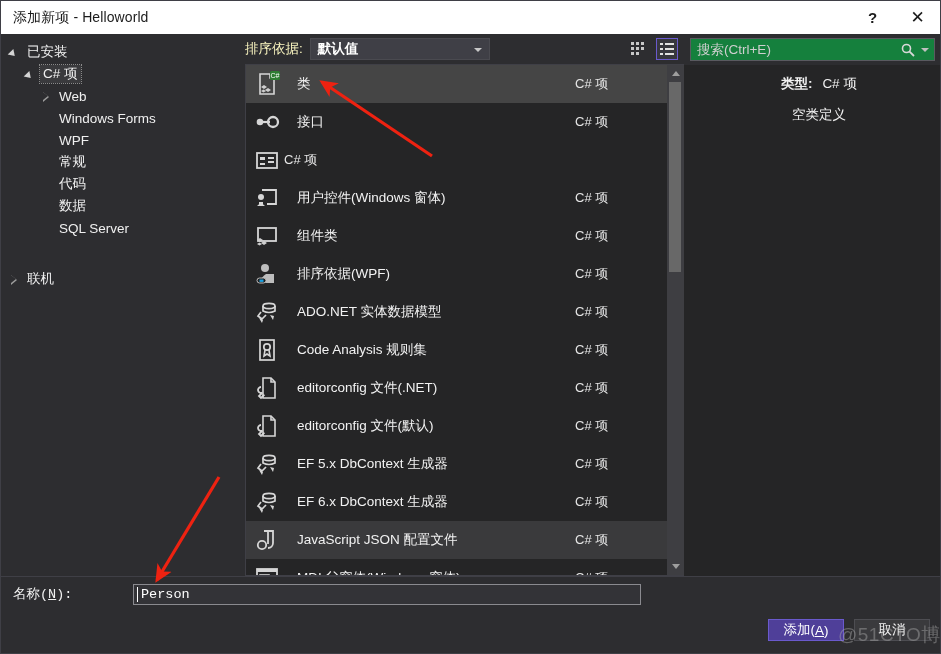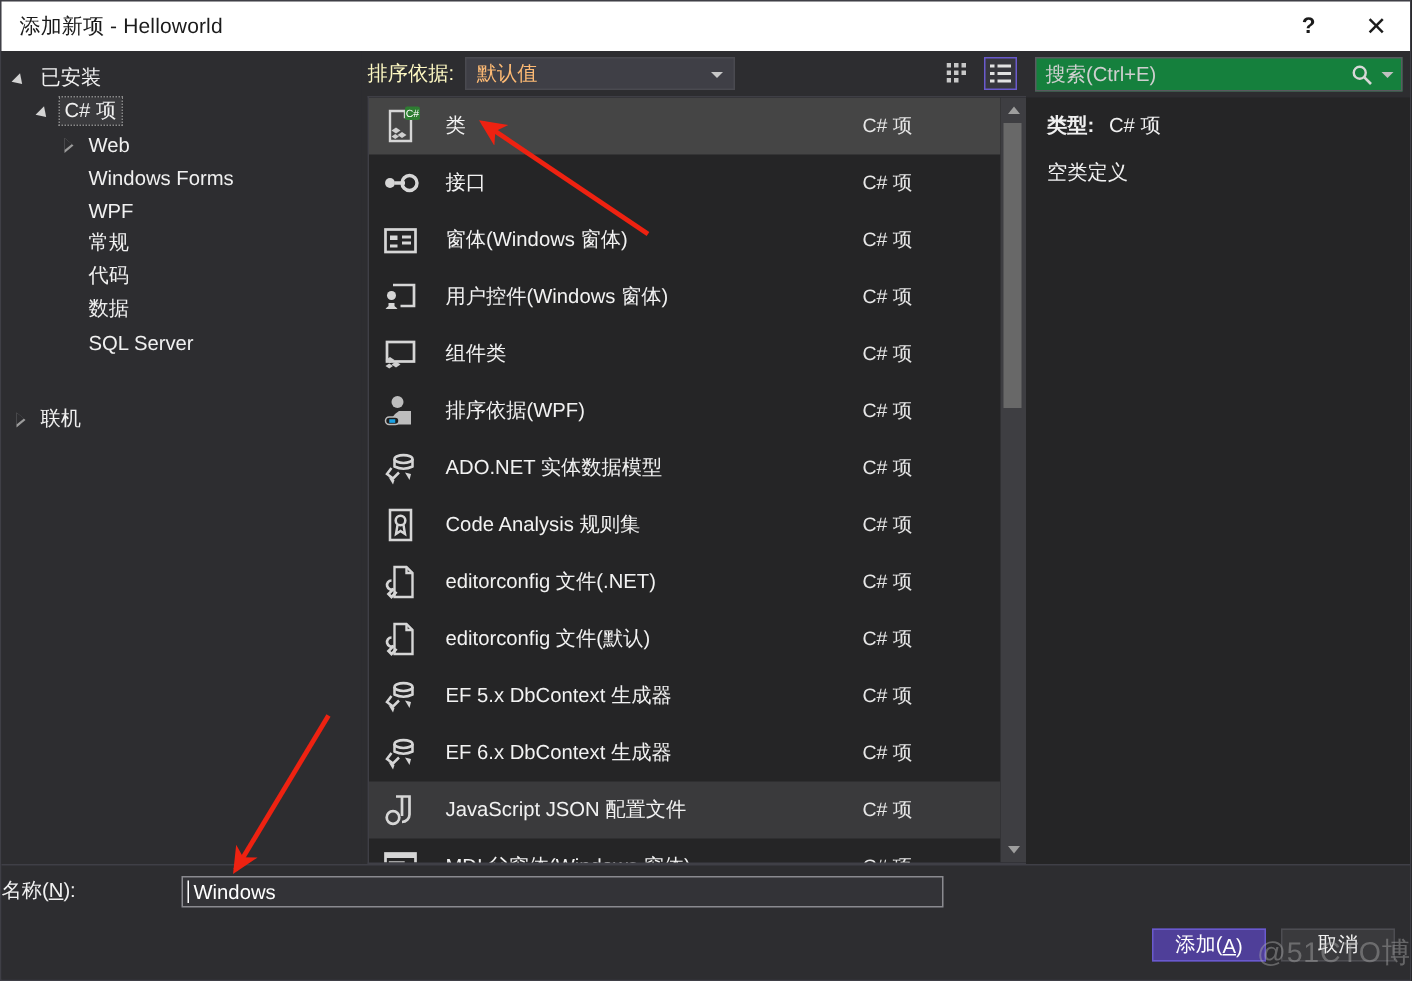--- a/index.html
+++ b/index.html
@@ -143,24 +143,25 @@
     white-space: nowrap;
   }
   #sort-select {
     width: 180px;
     height: 22px;
     background: #3f3f46;
     border: 1px solid #4a4a50;
     display: flex;
     align-items: center;
     font-size: 13.5px;
-    color: #fdba74;
+    color: #ffffff;
     padding-left: 7px;
     box-sizing: border-box;
     position: relative;
+    font-weight: bold;
   }
   #sort-caret {
     position: absolute;
     right: 7px; top: 9px;
     width: 0; height: 0;
     border-left: 4px solid transparent;
     border-right: 4px solid transparent;
     border-top: 4px solid #c8c8c8;
   }
   .viewbtn {
@@ -305,35 +306,38 @@
     background: #252526;
     margin: 4px 0 0 0;
     padding: 10px 0 0 14px;
     box-sizing: border-box;
   }
   .detail-line {
     font-size: 13.5px;
     color: #f0f0f0;
     margin-bottom: 13px;
     white-space: nowrap;
+    text-align: center;
   }
   .detail-line b { font-weight: bold; }
 
   
   #bottom {
     height: 76px;
     min-height: 76px;
     background: #2d2d30;
     border-top: 1px solid #3f3f46;
     position: relative;
   }
   #name-row {
     display: flex;
     align-items: center;
     height: 34px;
+    padding-left: 12px;
+    font-family: Liberation Mono, monospace;
   }
   #name-label {
     width: 120px;
     min-width: 120px;
     font-size: 13.5px;
     color: #f0f0f0;
   }
   #name-label u { text-decoration: underline; }
   #name-input {
     width: 508px;
@@ -536,21 +540,20 @@
           <div class="item">
             <div class="item-icon">
               <svg width="28" height="28" viewBox="0 0 28 28">
                 <rect x="4" y="7" width="20" height="15" fill="none" stroke="#d6d6d6" stroke-width="1.8"></rect>
                 <rect x="7" y="11" width="5" height="3" fill="#d6d6d6"></rect>
                 <rect x="15" y="11" width="6" height="2" fill="#d6d6d6"></rect>
                 <rect x="15" y="15" width="6" height="2" fill="#d6d6d6"></rect>
                 <rect x="7" y="17" width="5" height="2" fill="#d6d6d6"></rect>
               </svg>
             </div>
-            <div class="item-name">窗体(Windows 窗体)</div>
             <div class="item-kind">C# 项</div>
           </div>
 
           <div class="item">
             <div class="item-icon">
               <svg width="28" height="28" viewBox="0 0 28 28">
                 <path d="M9 6 h14 v14 h-9" fill="none" stroke="#d6d6d6" stroke-width="1.8"></path>
                 <circle cx="8" cy="13" r="3" fill="#d6d6d6"></circle>
                 <path d="M4 22 q4-5 8 0 z" fill="#d6d6d6"></path>
                 <rect x="6" y="18" width="4" height="4" fill="#d6d6d6"></rect>
@@ -737,21 +740,21 @@
         <div class="detail-line">空类定义</div>
       </div>
     </div>
   </div>
 
   <div id="bottom">
     <div id="name-row">
       <div id="name-label"><span>名称(</span><u>N</u><span>):</span></div>
       <div id="name-input">
         <span id="name-caret"></span>
-        <span style="padding-left:3px">Windows</span>
+        <span style="padding-left:3px">Person</span>
       </div>
     </div>
     <div id="btn-row">
       <div class="dlg-btn" id="btn-add">
           <span>添加(</span>
           <u>A</u>
           <span>)</span>
         </div>
       <div class="dlg-btn" id="btn-cancel">取消</div>
     </div>

